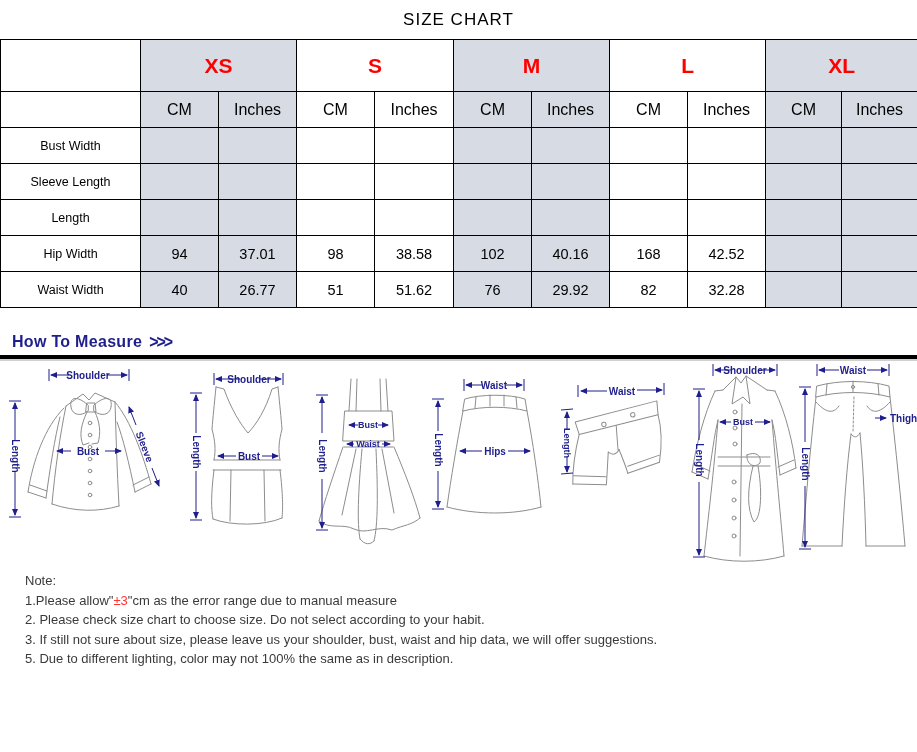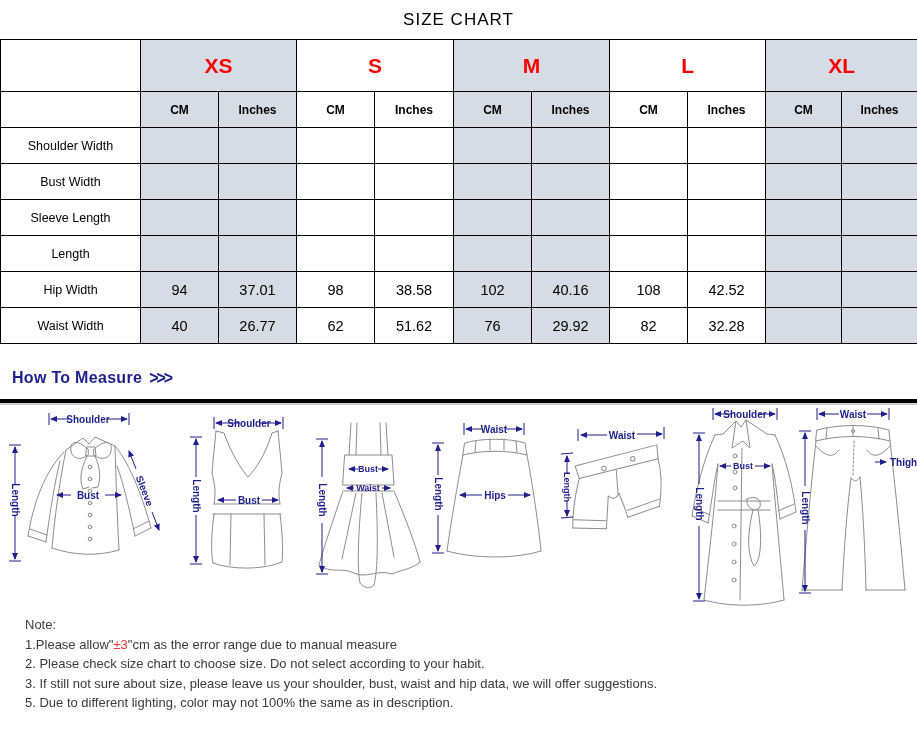--- a/index.html
+++ b/index.html
@@ -17,24 +17,24 @@
   .title{height:39px;display:flex;align-items:center;justify-content:center;
     font-size:17px;font-weight:normal;letter-spacing:1px}
   table.size-table{border-collapse:collapse;table-layout:fixed;width:917px}
   table.size-table td{border:1px solid var(--grid);text-align:center;vertical-align:middle;
     overflow:hidden;white-space:nowrap}
   td.sh{background:var(--shaded-cell)}
   .row-size td{height:52px}
   .row-units td{height:36px}
   .row-data td{height:36px}
   td.size-h{font-size:21px;font-weight:bold;color:var(--size-red)}
-  td.unit-h{font-size:12px;font-weight:bold}
+  td.unit-h{font-size:16px;font-weight:normal}
   td.rlabel{font-size:12.5px}
   td.val{font-size:14.5px}
-  .htm{margin:25px 0 12px 12px;font-size:16px;font-weight:bold;color:var(--navy);
+  .htm{margin:25px 0 4px 12px;font-size:16px;font-weight:bold;color:var(--navy);
     display:flex;align-items:flex-end;letter-spacing:.3px}
   .htm .arrows{margin-left:7px;letter-spacing:-2px;font-weight:900;transform:scaleY(1.15)}
   .divider{margin-top:4px;height:4px;background:#000;box-shadow:0 2px 0 rgba(120,120,120,.35)}
   .figures{position:relative;height:210px}
   .figures svg{position:absolute}
   .g{fill:none;stroke:var(--garment);stroke-width:1;stroke-linecap:round;stroke-linejoin:round}
   .m{stroke:var(--navy);stroke-width:1}
   .lbl{fill:var(--navy);font-weight:bold;font-size:10px;font-family:"Liberation Sans","DejaVu Sans",sans-serif}
   .lbl.s9{font-size:9px}
   .ah{fill:var(--navy)}
@@ -87,33 +87,20 @@
           <td class="unit-h">CM</td>
           <td class="unit-h">Inches</td>
           <td class="unit-h sh">CM</td>
           <td class="unit-h sh">Inches</td>
           <td class="unit-h">CM</td>
           <td class="unit-h">Inches</td>
           <td class="unit-h sh">CM</td>
           <td class="unit-h sh">Inches</td>
         </tr>
         <tr class="row-data">
-          <td class="rlabel">Shoulder Width</td>
-          <td class="val sh"></td>
-          <td class="val sh"></td>
-          <td class="val"></td>
-          <td class="val"></td>
-          <td class="val sh"></td>
-          <td class="val sh"></td>
-          <td class="val"></td>
-          <td class="val"></td>
-          <td class="val sh"></td>
-          <td class="val sh"></td>
-        </tr>
-        <tr class="row-data">
           <td class="rlabel">Bust Width</td>
           <td class="val sh"></td>
           <td class="val sh"></td>
           <td class="val"></td>
           <td class="val"></td>
           <td class="val sh"></td>
           <td class="val sh"></td>
           <td class="val"></td>
           <td class="val"></td>
           <td class="val sh"></td>
@@ -146,30 +133,30 @@
           <td class="val sh"></td>
         </tr>
         <tr class="row-data">
           <td class="rlabel">Hip Width</td>
           <td class="val sh">94</td>
           <td class="val sh">37.01</td>
           <td class="val">98</td>
           <td class="val">38.58</td>
           <td class="val sh">102</td>
           <td class="val sh">40.16</td>
-          <td class="val">108</td>
+          <td class="val">168</td>
           <td class="val">42.52</td>
           <td class="val sh"></td>
           <td class="val sh"></td>
         </tr>
         <tr class="row-data">
           <td class="rlabel">Waist Width</td>
           <td class="val sh">40</td>
           <td class="val sh">26.77</td>
-          <td class="val">62</td>
+          <td class="val">51</td>
           <td class="val">51.62</td>
           <td class="val sh">76</td>
           <td class="val sh">29.92</td>
           <td class="val">82</td>
           <td class="val">32.28</td>
           <td class="val sh"></td>
           <td class="val sh"></td>
         </tr>
       </tbody>
     </table>

